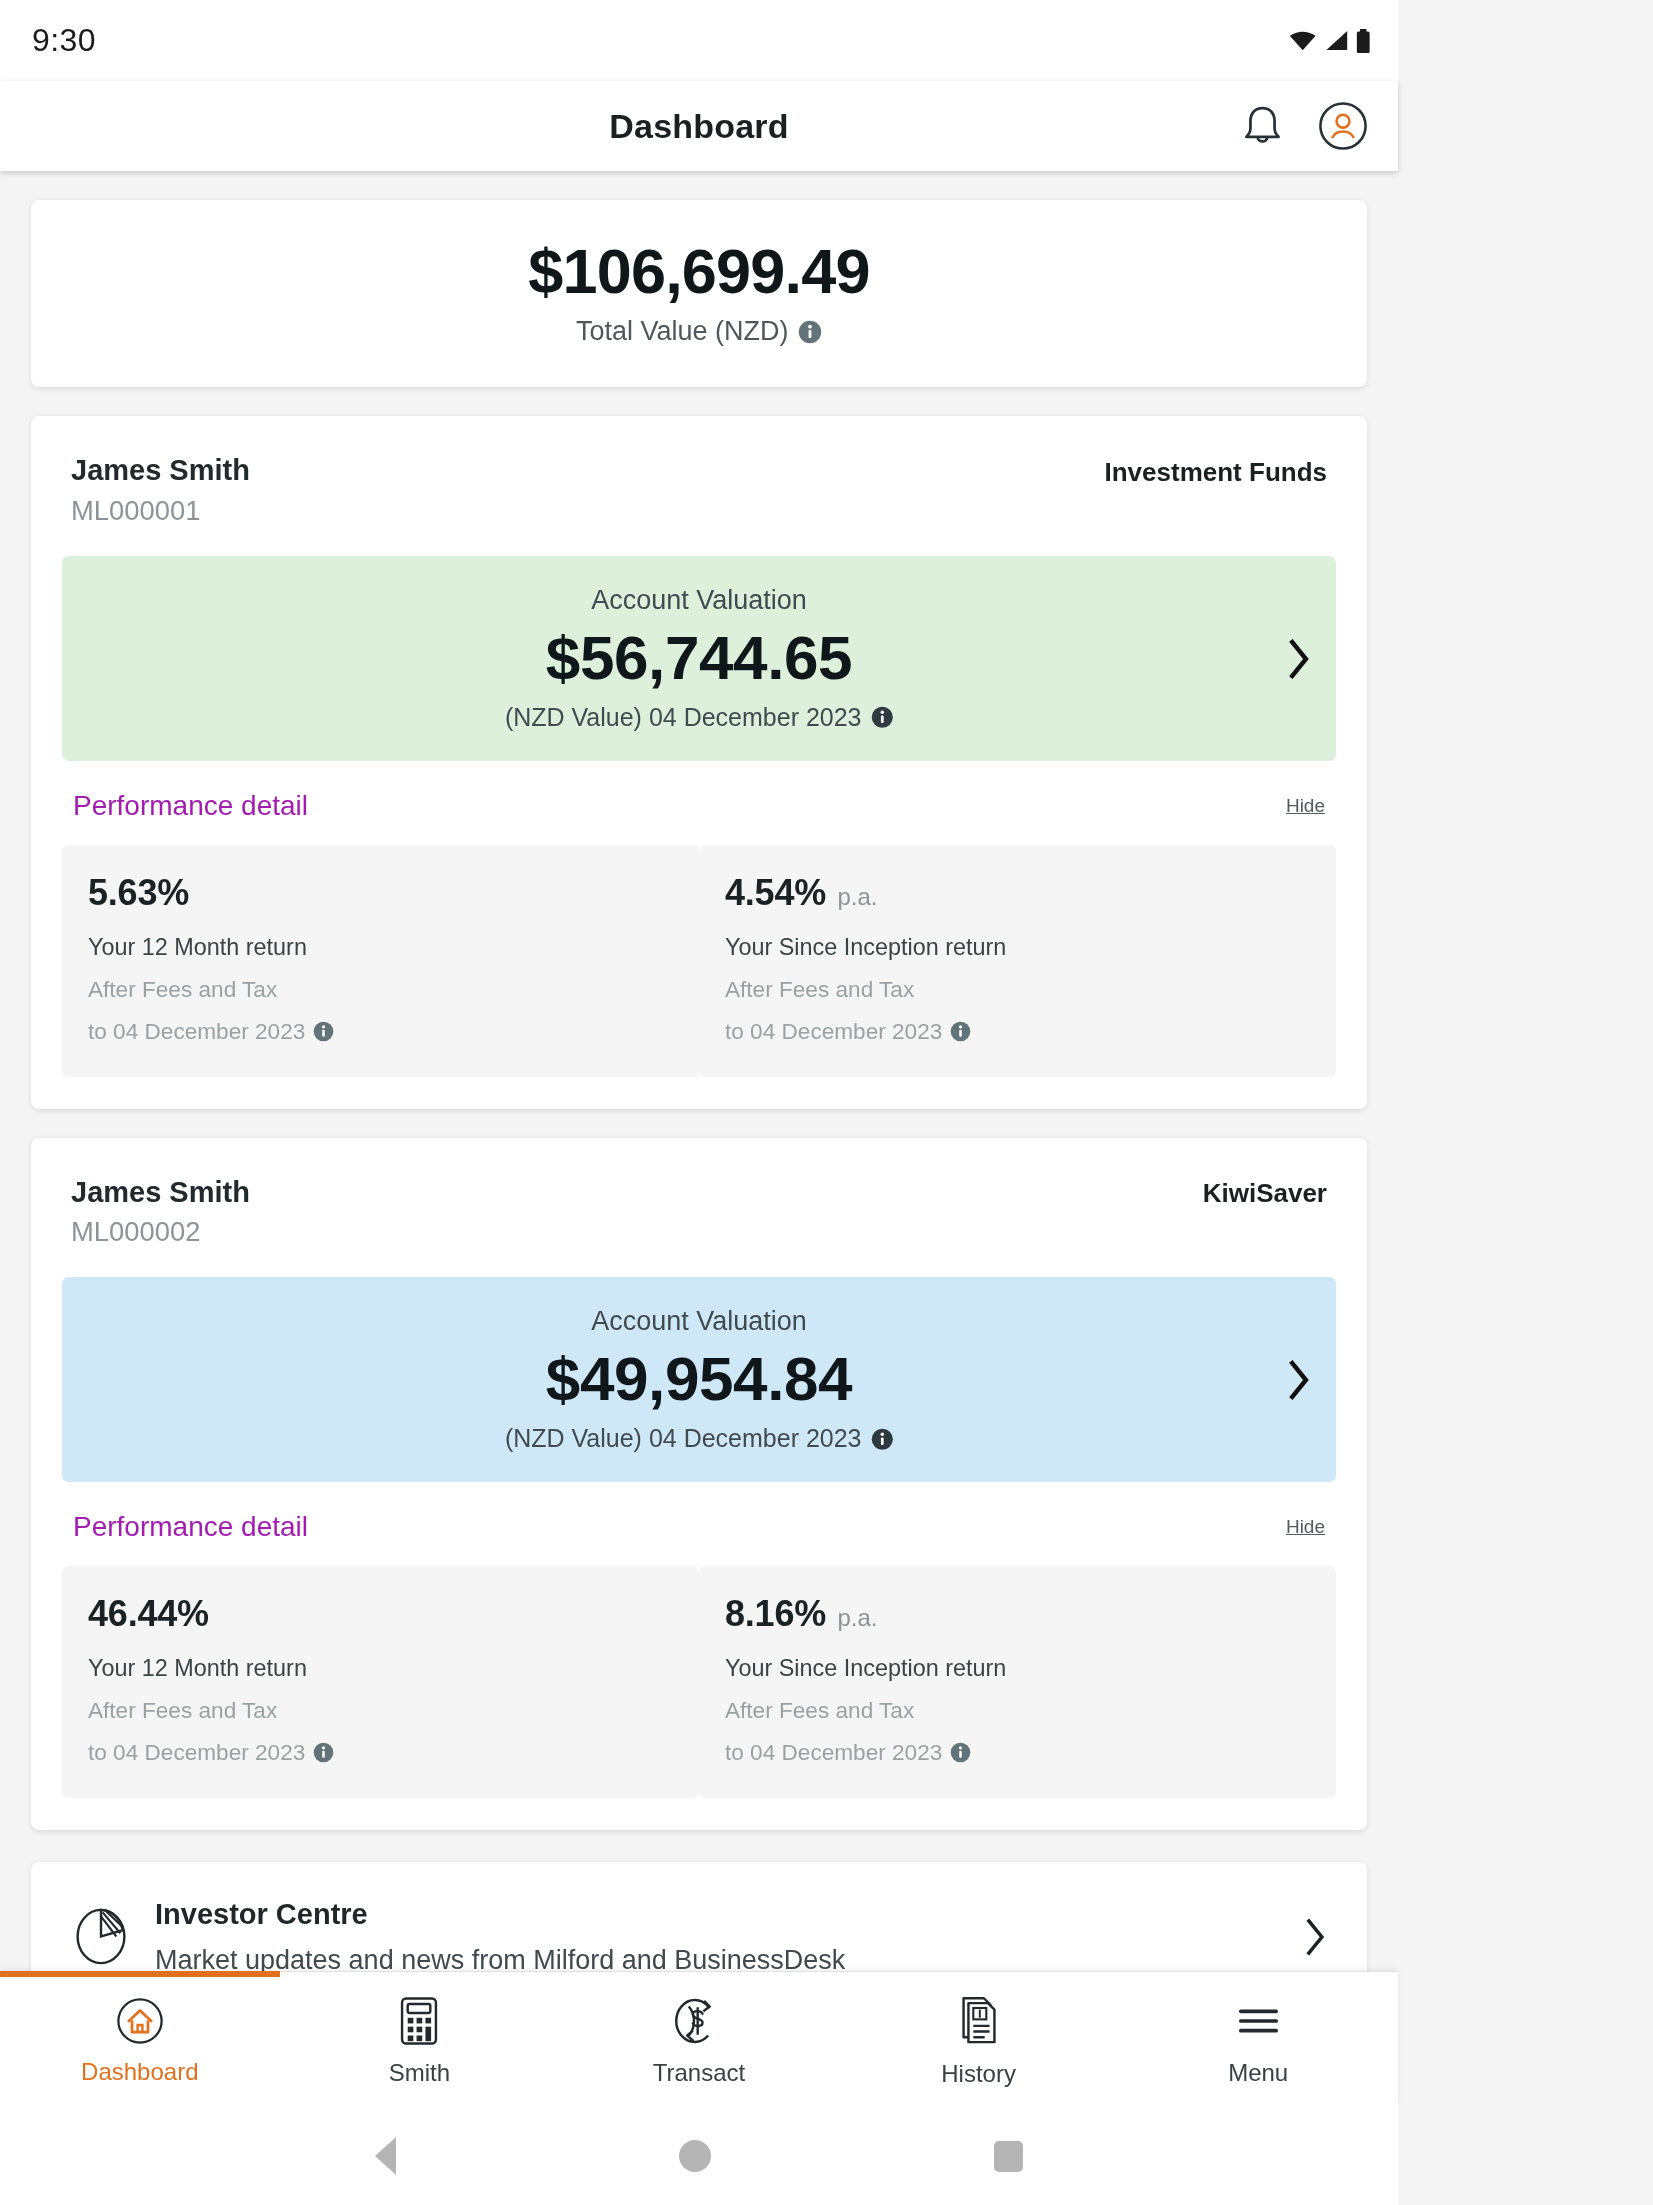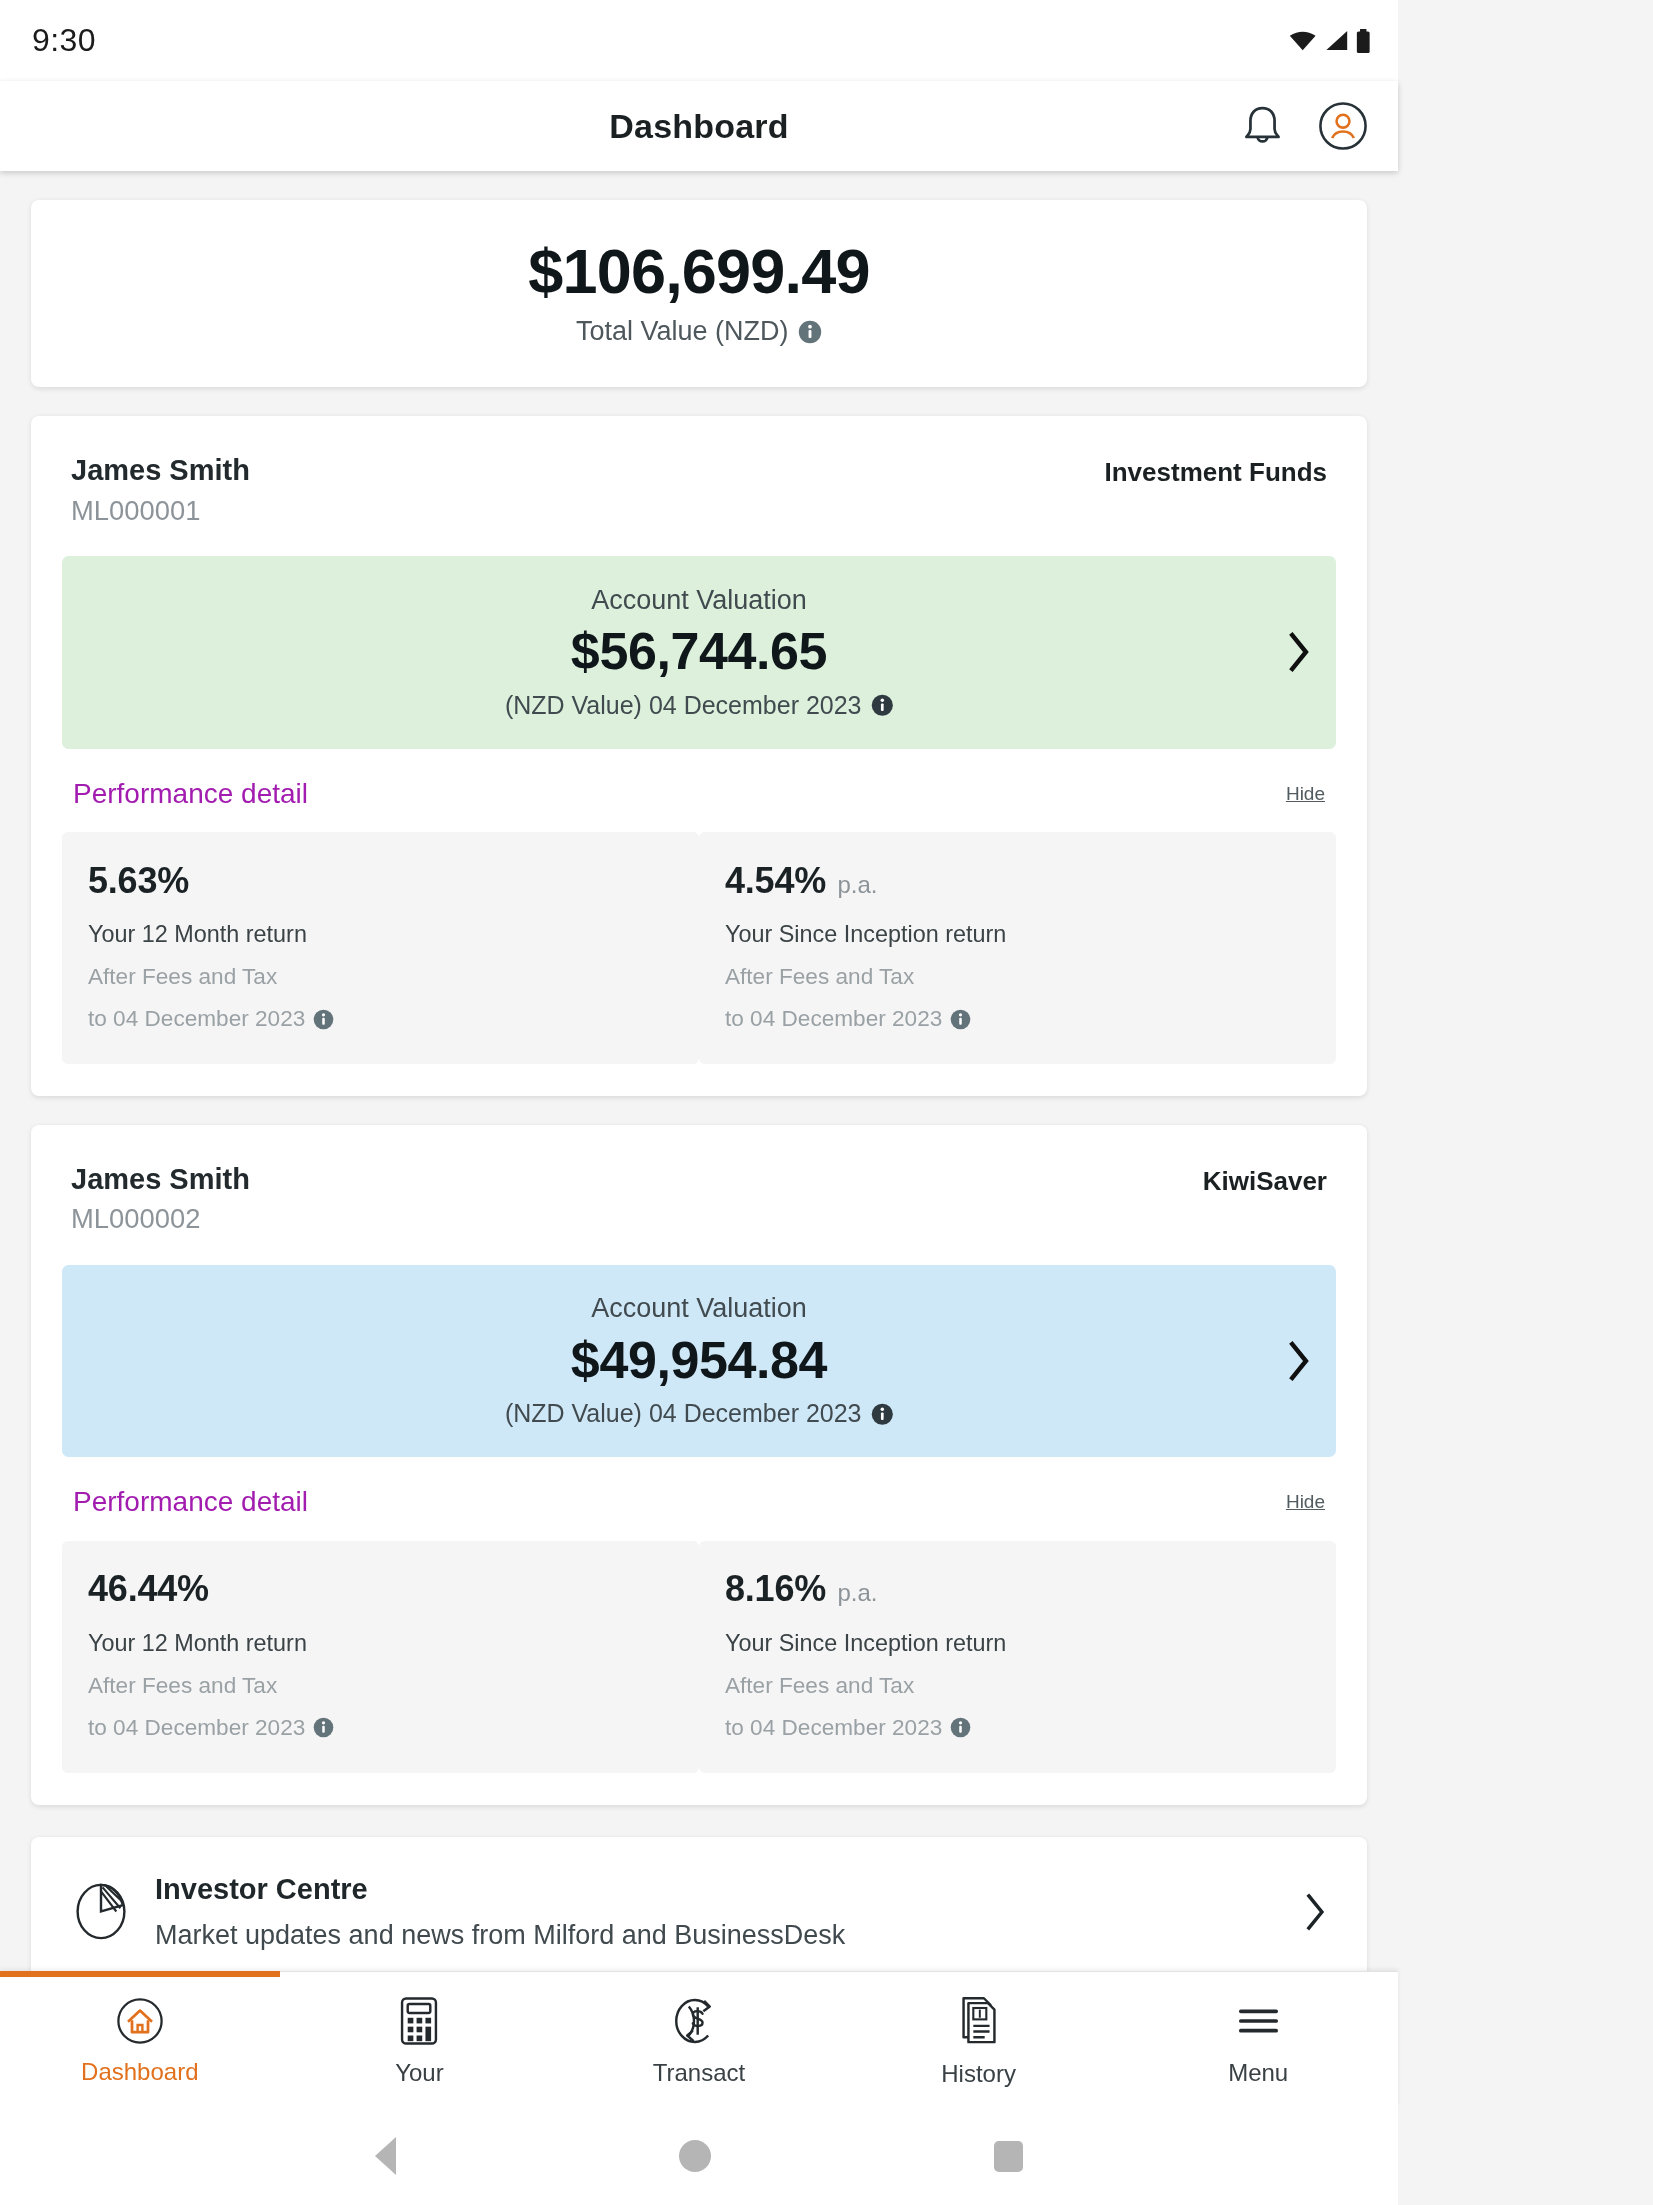--- a/index.html
+++ b/index.html
@@ -60,21 +60,21 @@
   .acct-num { font-size: 27.4px; color: #8d9499; line-height: 1.32; margin-top: 3.2px; }
   .acct-type { font-size: 26px; font-weight: 700; color: #1b2022; padding-top: 4.8px; }
 
   .valuation {
     margin: 27.4px 31px 0 31px; border-radius: 6.5px;
     padding: 27.4px 0 29px; position: relative; text-align: center;
   }
   .valuation.green { background: #dcf0dc; }
   .valuation.blue  { background: #cfe8f8; }
   .val-title { font-size: 27px; color: #414b4f; line-height: 1.2; }
-  .val-amount { font-size: 52px; font-weight: 700; color: #10171a; line-height: 1.25; margin-top: 3.2px; letter-spacing: -0.4px; }
+  .val-amount { font-size: 62px; font-weight: 700; color: #10171a; line-height: 1.25; margin-top: 3.2px; letter-spacing: -0.4px; }
   .val-sub {
     font-size: 25px; color: #414b4f; margin-top: 6.5px;
     display: flex; align-items: center; justify-content: center; gap: 9px;
   }
   .val-chevron {
     position: absolute; right: 24px; top: 50%; transform: translateY(-50%);
     display: flex; align-items: center;
   }
 
   .perf-head {
@@ -392,21 +392,21 @@
           <rect x="13" y="27" width="7" height="7" fill="#23292c"></rect>
           <rect x="24" y="27" width="7" height="7" fill="#23292c"></rect>
           <rect x="35" y="27" width="7" height="7" fill="#23292c"></rect>
           <rect x="13" y="38" width="7" height="7" fill="#23292c"></rect>
           <rect x="24" y="38" width="7" height="7" fill="#23292c"></rect>
           <rect x="35" y="38" width="7" height="18" fill="#23292c"></rect>
           <rect x="13" y="49" width="7" height="7" fill="#23292c"></rect>
           <rect x="24" y="49" width="7" height="7" fill="#23292c"></rect>
         </svg>
       </span>
-      <span class="tab-label">Your</span>
+      <span class="tab-label">Smith</span>
     </div>
 
     <div class="tab">
       <span>
         <svg width="47" height="50" viewBox="0 0 58 62">
           <path d="M41 13 A23 26 0 1 0 41 49" fill="none" stroke="#23292c" stroke-width="3"></path>
           <path d="M17 49 A23 26 0 0 0 17 13" fill="none" stroke="#23292c" stroke-width="3"></path>
           <path d="M36 6 L43 13 L35 19" fill="none" stroke="#23292c" stroke-width="3" stroke-linejoin="round"></path>
           <path d="M22 43 L15 49 L23 56" fill="none" stroke="#23292c" stroke-width="3" stroke-linejoin="round"></path>
           <path d="M34 22 c-2 -4 -12 -5 -12 1 c0 6 12 4 12 10 c0 6 -10 5 -12 1" fill="none" stroke="#23292c" stroke-width="3" stroke-linecap="round"></path>

